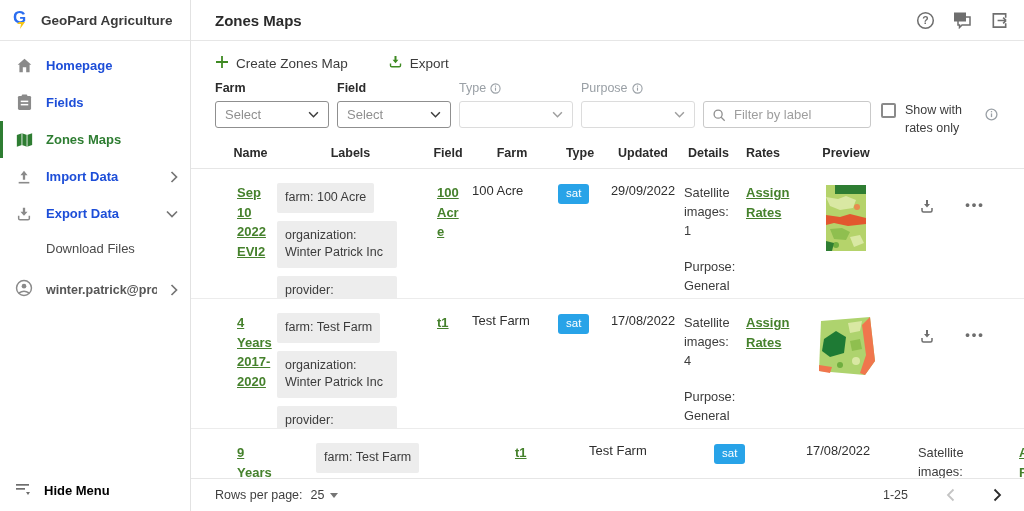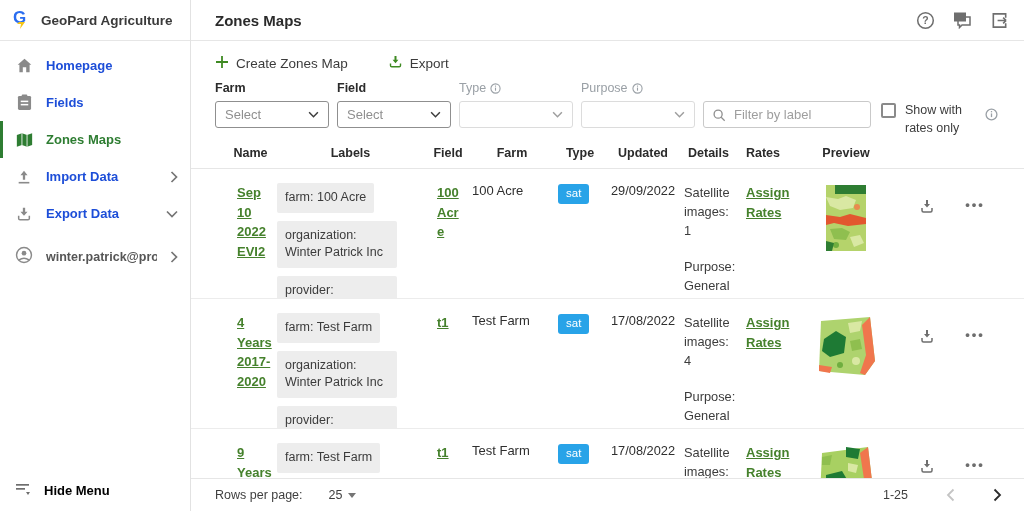--- a/index.html
+++ b/index.html
@@ -84,21 +84,21 @@
   
   .table-area { flex:1; overflow:hidden; display:flex; flex-direction:column; }
   .trow {
     display:grid;
     grid-template-columns:47px 153px 42px 86px 50px 76px 55px 54px 112px 50px 46px;
     padding-left:39px;
   }
   .thead { height:31px; min-height:31px; align-items:center; border-bottom:1px solid #e6e6e6;
            font-size:12.5px; font-weight:bold; color:#2b2b2b;text-align:center; }
   .tbody-row { border-bottom:1px solid #ececec; padding-top:14px; height:130px; overflow:hidden; }
-  .tbody-row.clipped { flex:1; border-bottom:none; min-height:0; }
+  .tbody-row.clipped { flex:1; border-bottom:none; min-height:0;gap:39px; }
   .cell { padding-right:6px; }
   a.glink { color:#45812c; font-weight:bold; text-decoration:underline; font-size:13px; line-height:1.5; cursor:pointer;margin-left:7px; }
   .name-link { display:inline-block; width:40px; overflow-wrap:anywhere; }
   .field-link { display:inline-block; max-width:26px; word-break:break-all; }
   .rates-link { display:inline-block; width:48px; }
   .chips { display:flex; flex-direction:column; align-items:flex-start; }
   .chip {
     background:#ededed; border-radius:2px; padding:6px 8px; margin-bottom:8px;
     font-size:12.5px; color:#3c3c3c; max-width:120px; line-height:1.4;
   }
@@ -113,21 +113,21 @@
   .preview-wrap { display:flex; justify-content:center; padding-top:2px; }
   .row-action { display:flex; justify-content:center; padding-top:14px; cursor:pointer; }
   .more-dots { color:#6e6e6e; font-size:13px; letter-spacing:2px; font-weight:bold; }
 
   
   .tfooter {
     height:33px; min-height:33px; border-top:1px solid #e6e6e6;
     display:flex; align-items:center; padding:0 22px 0 24px;
     font-size:12.5px; color:#3f3f3f;
   }
-  .rpp-value { display:flex; align-items:center; gap:6px; margin-left:26px; cursor:pointer; }
+  .rpp-value { display:flex; align-items:center; gap:6px; margin-left:8px; cursor:pointer; }
   .tri-down { width:0; height:0; border-left:4px solid transparent; border-right:4px solid transparent; border-top:5px solid #757575; }
   .pager { margin-left:auto; display:flex; align-items:center; gap:38px; }
   .chev { font-size:15px; cursor:pointer; display:flex; }
   .chev.disabled { cursor:default; }
 </style>
 </head>
 <body>
 
 <div class="app">
 
@@ -197,20 +197,23 @@
             </svg>
         </span>
         <span>Export Data</span>
         <span class="nav-chevron">
           <svg width="12" height="8" viewBox="0 0 12 8">
               <path d="M1 1.5 L6 6.5 L11 1.5" stroke="#757575" stroke-width="1.7" fill="none"></path>
             </svg>
         </span>
       </div>
 
+      <div class="sub-item">
+        <span>Download Files</span>
+      </div>
 
       <div class="account-item">
         <span class="ic">
           <svg width="18" height="18" viewBox="0 0 20 20">
               <circle cx="10" cy="10" r="8.3" fill="none" stroke="#8a8a8a" stroke-width="1.6"></circle>
               <circle cx="10" cy="8" r="2.6" fill="#8a8a8a"></circle>
               <path d="M4.5 15.5 Q10 11.5 15.5 15.5" stroke="#8a8a8a" stroke-width="1.6" fill="none"></path>
             </svg>
         </span>
         <span class="account-label">winter.patrick@proton...</span>

